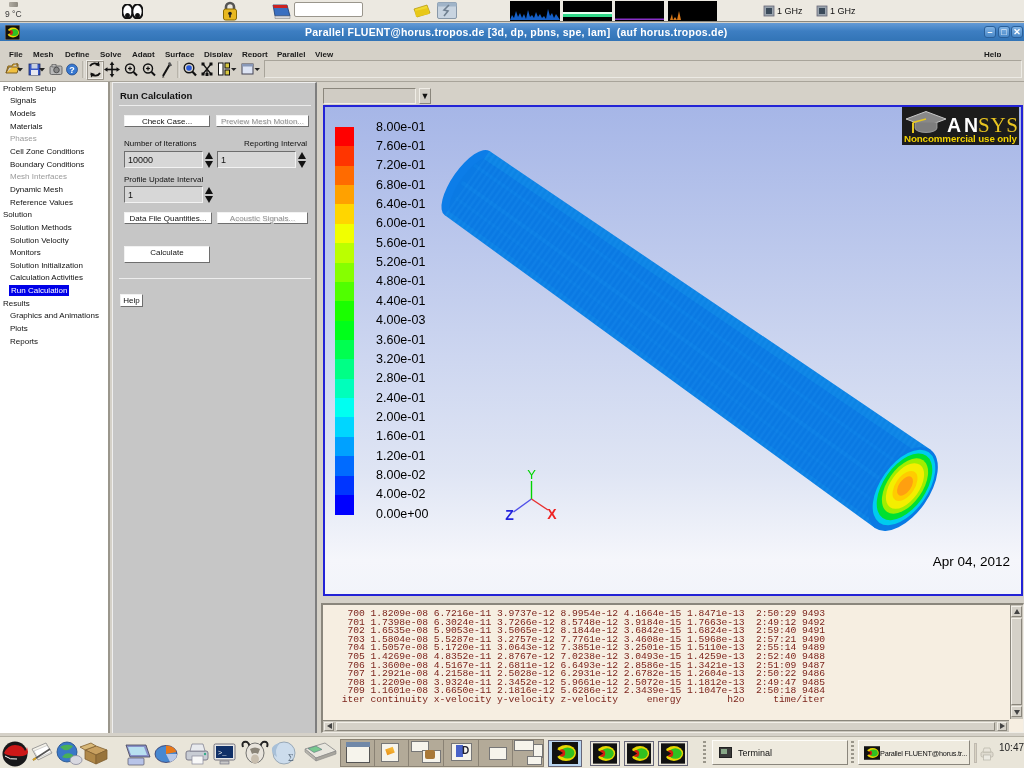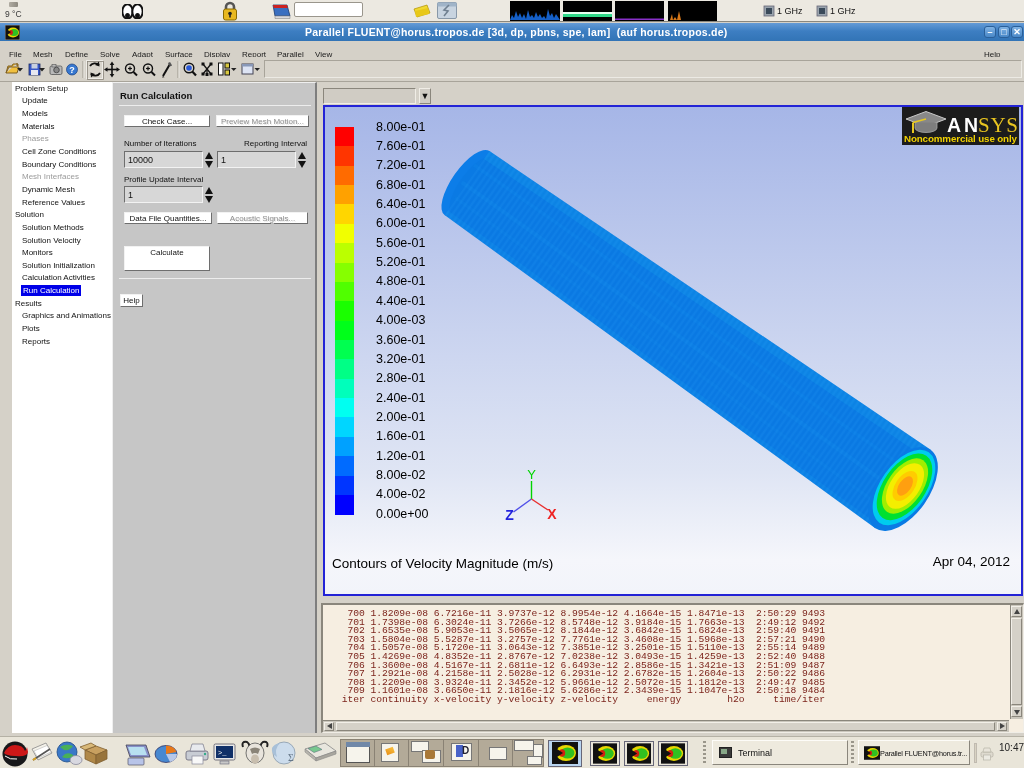--- a/index.html
+++ b/index.html
@@ -14,27 +14,27 @@
 #titlebar { left:0; top:23px; width:1024px; height:18px;
   background:linear-gradient(#649bd6,#3d7ec2 45%,#3274b6); color:#fff;
   font-weight:bold; font-size:11px; }
 #titletext { left:305px; top:3px; white-space:nowrap; font-size:10.5px; letter-spacing:0.25px; }
 .winbtn { top:2.5px; width:12px; height:12px; border-radius:3px;
   background:linear-gradient(#7fb2e4,#4988c8); border:1px solid #2a5f99;
   color:#fff; font-size:9px; font-weight:bold; text-align:center; line-height:11px; }
 
 
 #menubar { left:0; top:41px; width:1024px; height:16px; background:#d5d1c8; font-size:8px; color:#1a1a1a; }
-#menubar span.mi { position:absolute; top:9px; }
+#menubar span.mi { position:absolute; top:9px;font-weight:bold; }
 
 
 #toolbar { left:0; top:57px; width:1024px; height:25px; background:#d5d1c8; border-bottom:1px solid #a8a49a; }
 
 
-#tree { left:0; top:82px; width:110px; height:651px; background:#fff; border-right:2px solid #9a968c; font-size:8px; color:#111;margin-left:12px; }
+#tree { left:0; top:82px; width:110px; height:651px; background:#fff; border-right:2px solid #9a968c; font-size:8px; color:#111; }
 .ti { position:absolute; white-space:nowrap; }
 .tgray { color:#9a9a9a; }
 .tsel { background:#0000e8; color:#fff; padding:1px 2px; }
 
 
 #midpanel { left:112px; top:82px; width:205px; height:651px; background:#c6c6c6;
   border-left:1px solid #efefef; border-top:1px solid #efefef; border-right:2px solid #7e7e7e; font-size:8px; color:#111; }
 .btn { position:absolute; background:#ffffff; text-align:center;
   border-top:1px solid #f2f2f2; border-left:1px solid #f2f2f2;
   border-right:1px solid #6e6e6e; border-bottom:1px solid #6e6e6e;
@@ -246,21 +246,21 @@
     <rect x="225" y="13" width="4.5" height="5" fill="#d8c840" stroke="#111" stroke-width="1"></rect>
     <polygon points="231,11 236.5,11 233.7,14" fill="#222"></polygon>
 
     <rect x="242" y="7" width="11" height="10" fill="#dde4f4" stroke="#445" stroke-width="1"></rect>
     <rect x="242" y="7" width="11" height="2.5" fill="#8898b8"></rect>
     <polygon points="254.5,11 260,11 257.2,14" fill="#222"></polygon>
   </svg>
 </div>
 <div class="abs" id="tree">
   <div class="ti" style="left:3px;top:1.6px">Problem Setup</div>
-  <div class="ti" style="left:10px;top:14.3px">Update</div>
+  <div class="ti" style="left:10px;top:14.3px">Signals</div>
   <div class="ti" style="left:10px;top:26.9px">Models</div>
   <div class="ti" style="left:10px;top:39.6px">Materials</div>
   <div class="ti tgray" style="left:10px;top:52.2px">Phases</div>
   <div class="ti" style="left:10px;top:64.9px">Cell Zone Conditions</div>
   <div class="ti" style="left:10px;top:77.6px">Boundary Conditions</div>
   <div class="ti tgray" style="left:10px;top:90.2px">Mesh Interfaces</div>
   <div class="ti" style="left:10px;top:102.9px">Dynamic Mesh</div>
   <div class="ti" style="left:10px;top:115.5px">Reference Values</div>
   <div class="ti" style="left:3px;top:128.2px">Solution</div>
   <div class="ti" style="left:10px;top:140.8px">Solution Methods</div>
@@ -287,21 +287,21 @@
   <div class="spin spindn" style="left:92px;top:78px;"></div>
   <div class="fld" style="left:104px;top:68px;width:79px;height:17px;line-height:16px;">1</div>
   <div class="spin spinup" style="left:185px;top:69px;"></div>
   <div class="spin spindn" style="left:185px;top:78px;"></div>
   <div class="lbl" style="left:11px;top:92px;">Profile Update Interval</div>
   <div class="fld" style="left:11px;top:103px;width:79px;height:17px;line-height:16px;">1</div>
   <div class="spin spinup" style="left:92px;top:104px;"></div>
   <div class="spin spindn" style="left:92px;top:113px;"></div>
   <div class="btn" style="left:11px;top:129px;width:88px;height:12px;line-height:11px;">Data File Quantities...</div>
   <div class="btn dis" style="left:104px;top:129px;width:91px;height:12px;line-height:11px;">Acoustic Signals...</div>
-  <div class="btn" style="left:11px;top:163px;width:86px;height:25px;line-height:11px;">Calculate</div>
+  <div class="btn" style="left:11px;top:163px;width:86px;height:17px;line-height:11px;">Calculate</div>
   <div class="sep" style="left:6px;top:195px;width:192px;"></div>
   <div class="btn" style="left:7px;top:211px;width:23px;height:13px;line-height:12px;">Help</div>
 </div>
 
 <div class="abs" id="rightarea">
   <div class="abs" id="gsel">1: Contours of Velocity M</div>
   <div class="abs" id="gselbtn">▼</div>
   <div class="abs" id="viewport">
     <svg class="abs" style="left:0;top:0" width="696" height="487" viewBox="0 0 696 487">
       <defs>
@@ -389,21 +389,20 @@
         <polygon points="4,12 24,4.5 44,12 24,19.5" fill="#888888" stroke="#c8c8c8" stroke-width="1"></polygon>
         <path d="M13 15.5 v5.5 a11 4.5 0 0 0 22 0 v-5.5" fill="#7e7e7e" stroke="#a8a8a8" stroke-width="0.8"></path>
         <line x1="24" y1="12" x2="11" y2="15.5" stroke="#e8c820" stroke-width="1.4"></line>
         <line x1="11" y1="15.5" x2="11" y2="26" stroke="#e8c820" stroke-width="2"></line>
         <text x="45" y="24.5" font-family="Liberation Sans" font-size="19.5" font-weight="bold" fill="#ffffff" textLength="31">AN</text>
         <text x="76" y="24.5" font-family="Liberation Serif" font-size="21" fill="#e8c420" textLength="40">SYS</text>
         <text x="58.5" y="35" font-family="Liberation Sans" font-size="9.8" font-weight="bold" fill="#f0d000" text-anchor="middle" textLength="113">Noncommercial use only</text>
       </svg>
     </div>
 
-    <div class="cap" style="left:7px;top:449px">Contours of Velocity Magnitude (m/s)</div>
     <div class="cap" style="right:11px;top:447px">Apr 04, 2012</div>
   </div>
   <div class="abs" id="console">
       <div id="context">  700 1.8209e-08 6.7216e-11 3.9737e-12 8.9954e-12 4.1664e-15 1.8471e-13  2:50:29 9493
   701 1.7398e-08 6.3024e-11 3.7266e-12 8.5748e-12 3.9184e-15 1.7663e-13  2:49:12 9492
   702 1.6535e-08 5.9053e-11 3.5065e-12 8.1844e-12 3.6842e-15 1.6824e-13  2:59:40 9491
   703 1.5804e-08 5.5287e-11 3.2757e-12 7.7761e-12 3.4608e-15 1.5968e-13  2:57:21 9490
   704 1.5057e-08 5.1720e-11 3.0643e-12 7.3851e-12 3.2501e-15 1.5110e-13  2:55:14 9489
   705 1.4269e-08 4.8352e-11 2.8767e-12 7.0238e-12 3.0493e-15 1.4259e-13  2:52:40 9488
   706 1.3600e-08 4.5167e-11 2.6811e-12 6.6493e-12 2.8586e-15 1.3421e-13  2:51:09 9487

